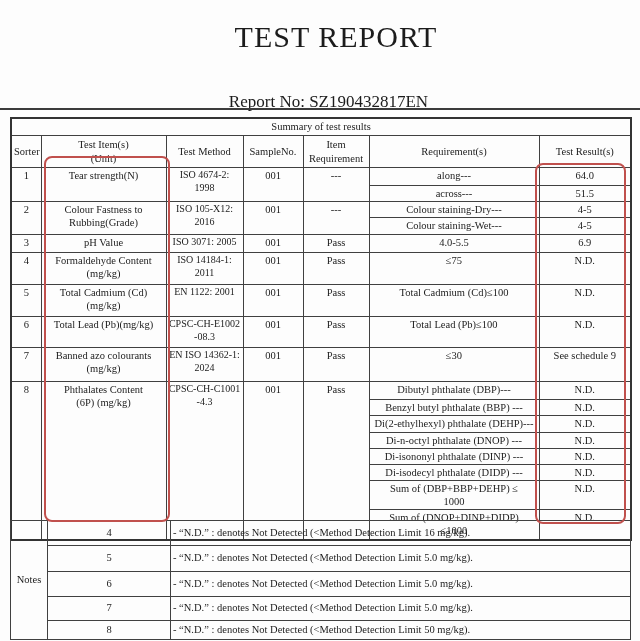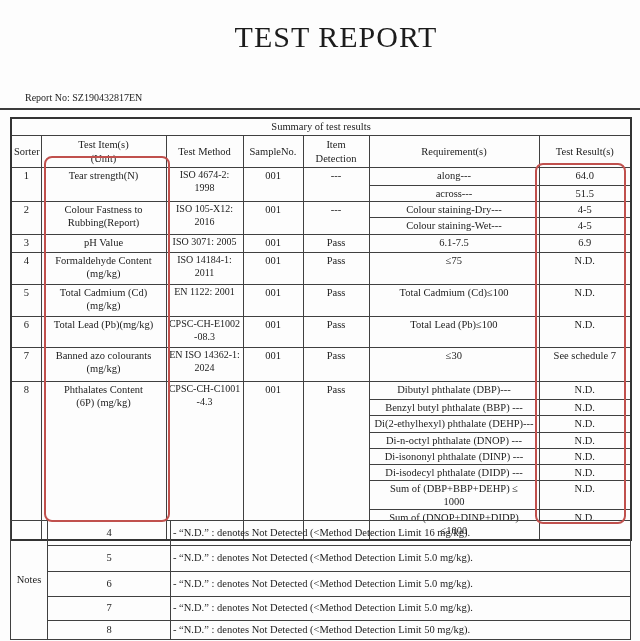--- a/index.html
+++ b/index.html
@@ -1,21 +1,21 @@
 <!DOCTYPE html>
 <html><head>
 <meta charset="utf-8">
 <style>
   html,body{margin:0;padding:0;background:#ffffff;}
   #page{position:relative;width:640px;height:641px;background:#fdfdfd;overflow:hidden;
         font-family:"Liberation Serif", serif;color:#1c1c1c;}
   .doc-title{position:absolute;top:4px;left:0;width:100%;text-align:center;
              font-size:30px;letter-spacing:1px;font-weight:normal;margin:16px;}
   .meta-row{position:absolute;top:92px;left:25px;right:8px;display:flex;
-            justify-content:space-between;font-size:10px;}
+            justify-content:center;font-size:17px;}
   .hrule{position:absolute;top:108px;left:0;width:640px;height:2px;background:#3c3c3c;}
   table{border-collapse:collapse;table-layout:fixed;}
   #summary-table{position:absolute;left:10px;top:117px;width:620px;border:2px solid #333;}
   #summary-table td{border:1px solid #404040;font-size:10.5px;text-align:center;
                     vertical-align:top;padding:1px 2px;line-height:1.25;overflow:hidden;}
   #summary-table tr.caption-row td{height:16px;vertical-align:middle;padding:0;}
   #summary-table tr.header-row td{height:29px;vertical-align:middle;white-space:pre-line;}
   #summary-table td.cell-item, #summary-table td.cell-method,
   #summary-table td.cell-requirement{white-space:pre-line;}
   #summary-table td.cell-method{font-size:10px;}
@@ -56,59 +56,59 @@
       <tr class="caption-row">
         <td colspan="7">Summary of test results</td>
       </tr>
       <tr class="header-row">
         <td>Sorter</td>
         <td>Test Item(s)
 (Unit)</td>
         <td>Test Method</td>
         <td>SampleNo.</td>
         <td>Item
-Detection</td>
+Requirement</td>
         <td>Requirement(s)</td>
         <td>Test Result(s)</td>
       </tr>
     <tr style="height: 18px;">
           <td rowspan="2" class="cell-sorter">1</td>
           <td rowspan="2" class="cell-item">Tear strength(N)</td>
           <td rowspan="2" class="cell-method">ISO 4674-2: 1998</td>
           <td rowspan="2" class="cell-sample">001</td>
           <td rowspan="2" class="cell-conclusion">---</td>
           <td class="cell-requirement">along---</td>
           <td class="cell-result">64.0</td>
         </tr>
         <tr style="height: 13px;">
           <td class="cell-requirement">across---</td>
           <td class="cell-result">51.5</td>
         </tr>
         <tr style="height: 15px;">
           <td rowspan="2" class="cell-sorter">2</td>
           <td rowspan="2" class="cell-item">Colour Fastness to
-Rubbing(Report)</td>
+Rubbing(Grade)</td>
           <td rowspan="2" class="cell-method">ISO 105-X12:
 2016</td>
           <td rowspan="2" class="cell-sample">001</td>
           <td rowspan="2" class="cell-conclusion">---</td>
           <td class="cell-requirement">Colour staining-Dry---</td>
           <td class="cell-result">4-5</td>
         </tr>
         <tr style="height: 17px;">
           <td class="cell-requirement">Colour staining-Wet---</td>
           <td class="cell-result">4-5</td>
         </tr>
         <tr style="height: 18px;">
           <td rowspan="1" class="cell-sorter">3</td>
           <td rowspan="1" class="cell-item">pH Value</td>
           <td rowspan="1" class="cell-method">ISO 3071:  2005</td>
           <td rowspan="1" class="cell-sample">001</td>
           <td rowspan="1" class="cell-conclusion">Pass</td>
-          <td class="cell-requirement">6.1-7.5</td>
+          <td class="cell-requirement">4.0-5.5</td>
           <td class="cell-result">6.9</td>
         </tr>
         <tr style="height: 32px;">
           <td rowspan="1" class="cell-sorter">4</td>
           <td rowspan="1" class="cell-item">Formaldehyde Content
 (mg/kg)</td>
           <td rowspan="1" class="cell-method">ISO 14184-1:
 2011</td>
           <td rowspan="1" class="cell-sample">001</td>
           <td rowspan="1" class="cell-conclusion">Pass</td>
@@ -137,21 +137,21 @@
         </tr>
         <tr style="height: 34px;">
           <td rowspan="1" class="cell-sorter">7</td>
           <td rowspan="1" class="cell-item">Banned azo colourants
 (mg/kg)</td>
           <td rowspan="1" class="cell-method">EN ISO 14362-1:
 2024</td>
           <td rowspan="1" class="cell-sample">001</td>
           <td rowspan="1" class="cell-conclusion">Pass</td>
           <td class="cell-requirement">≤30</td>
-          <td class="cell-result">See schedule 7</td>
+          <td class="cell-result">See schedule 9</td>
         </tr>
         <tr style="height: 18px;">
           <td rowspan="8" class="cell-sorter">8</td>
           <td rowspan="8" class="cell-item">Phthalates Content
 (6P) (mg/kg)</td>
           <td rowspan="8" class="cell-method">CPSC-CH-C1001
 -4.3</td>
           <td rowspan="8" class="cell-sample">001</td>
           <td rowspan="8" class="cell-conclusion">Pass</td>
           <td class="cell-requirement">Dibutyl phthalate (DBP)---</td>

